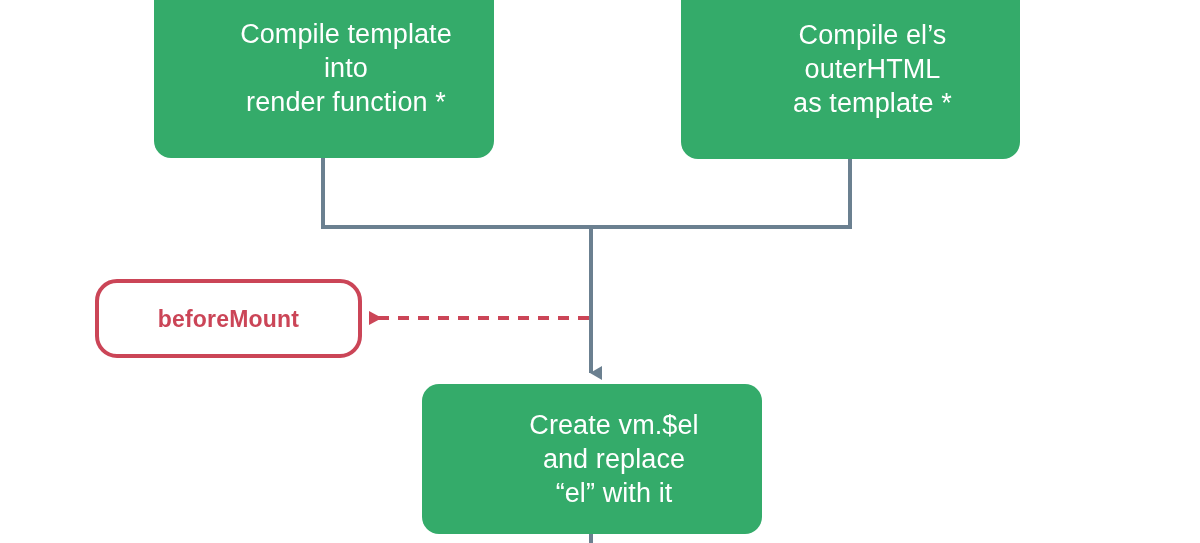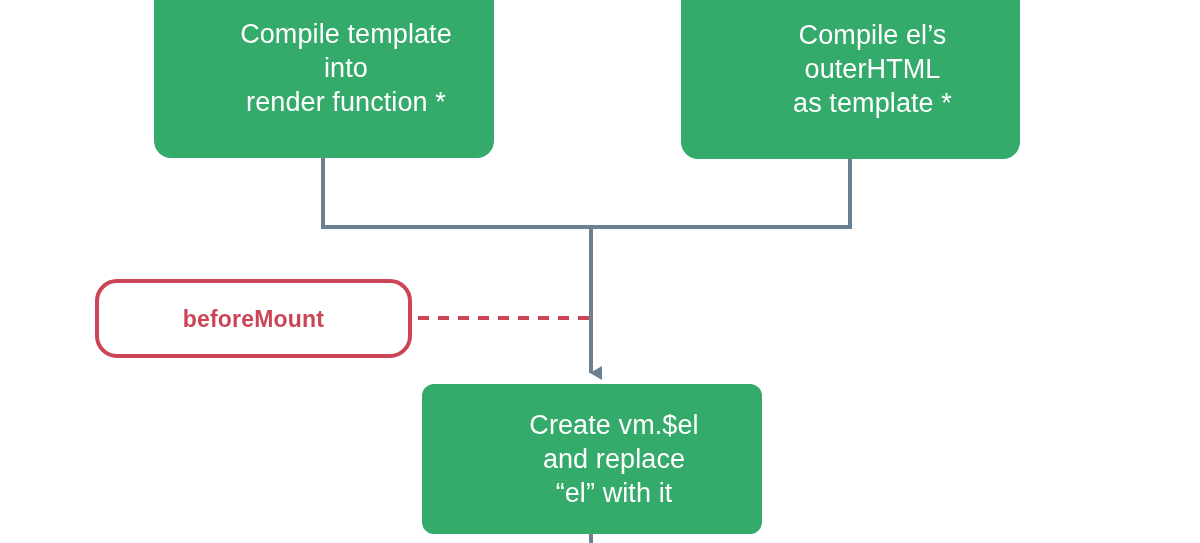--- a/index.html
+++ b/index.html
@@ -57,22 +57,22 @@
     font-size: 23px;
     line-height: 28px;
     font-weight: bold;
     color: #cb4557;
     letter-spacing: 0.2px;
     white-space: pre-line;
   }
   
   #node-compile-template { left: 154px; top: -22px; width: 340px; height: 180px; }
   #node-compile-outerhtml { left: 681px; top: -22px; width: 339px; height: 181px; }
-  #node-before-mount { left: 95px; top: 279px; width: 317px; height: 79px; }
-  #node-create-vmel { left: 422px; top: 384px; width: 340px; height: 150px; border-radius: 12px; }
+  #node-before-mount { left: 95px; top: 279px; width: 267px; height: 79px; }
+  #node-create-vmel { left: 422px; top: 384px; width: 340px; height: 150px; }
 </style>
 </head>
 <body>
 
 <div id="diagram-root">
 
   <svg id="connector-layer" viewBox="0 0 1200 543" width="1200" height="543" xmlns="http://www.w3.org/2000/svg">
     <defs>
       <marker id="arrow-down-gray" markerWidth="14" markerHeight="12" refX="7" refY="11" orient="auto" markerUnits="userSpaceOnUse">
         <path d="M0,0 L14,0 L7,12 Z" fill="#6b8090"></path>

